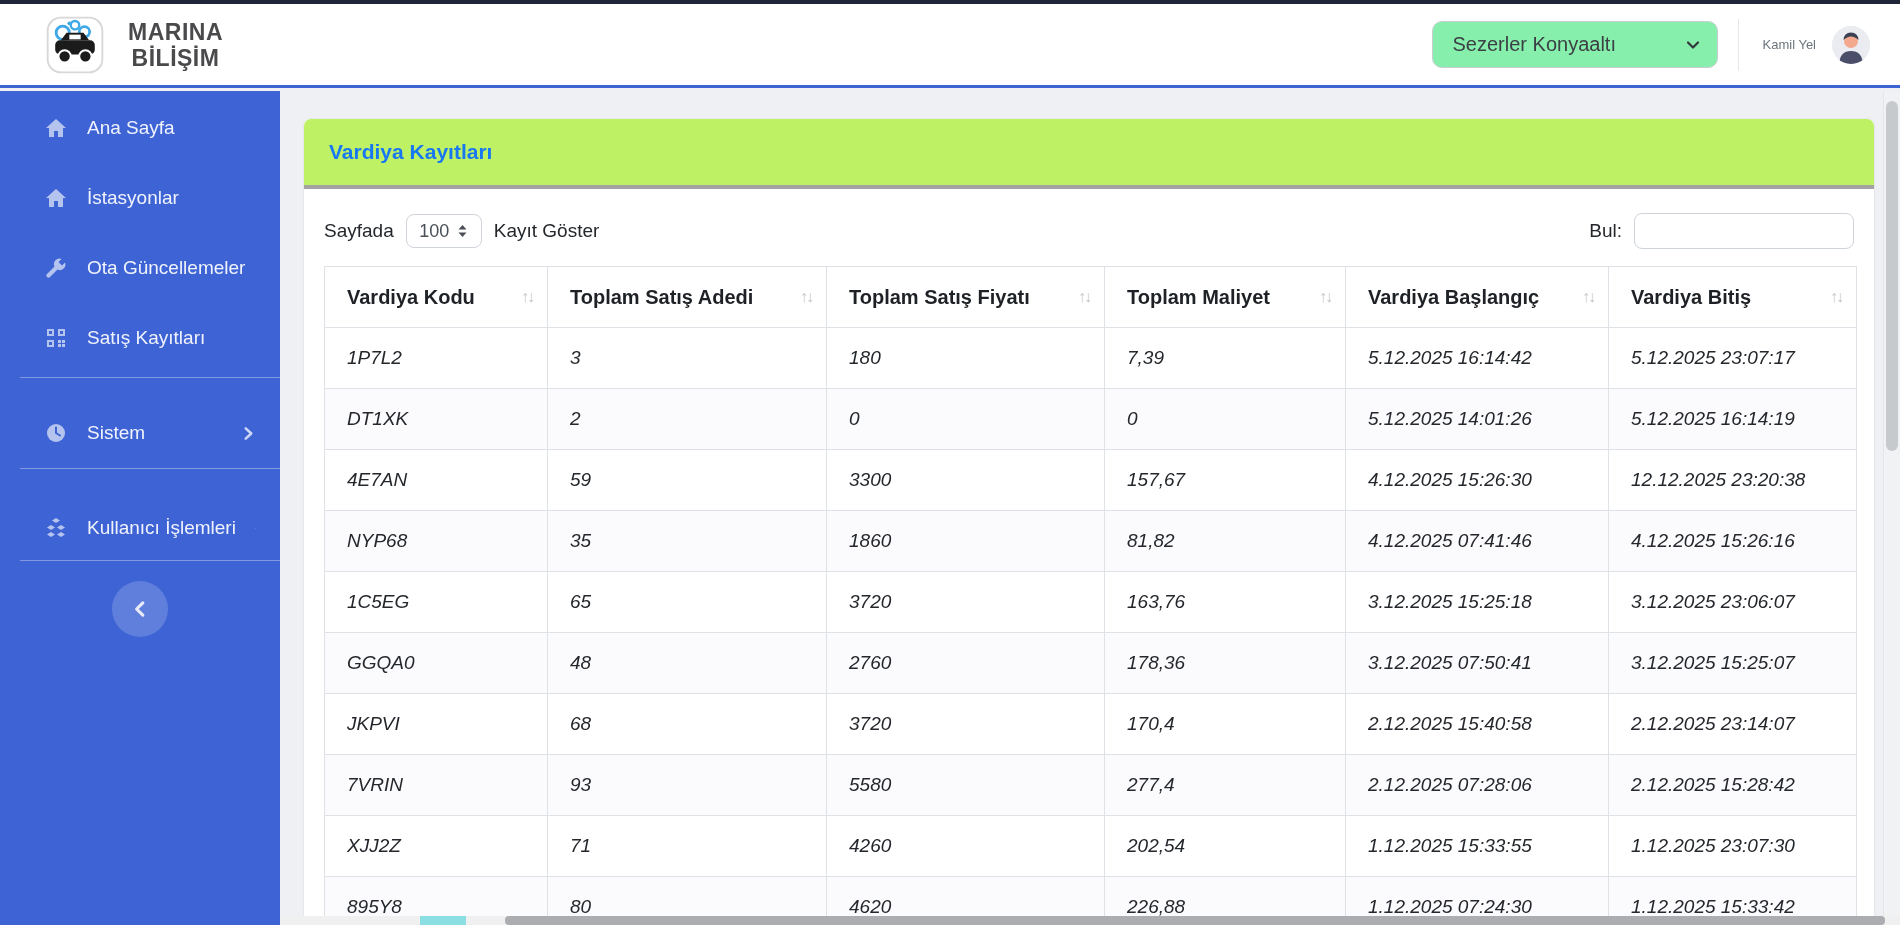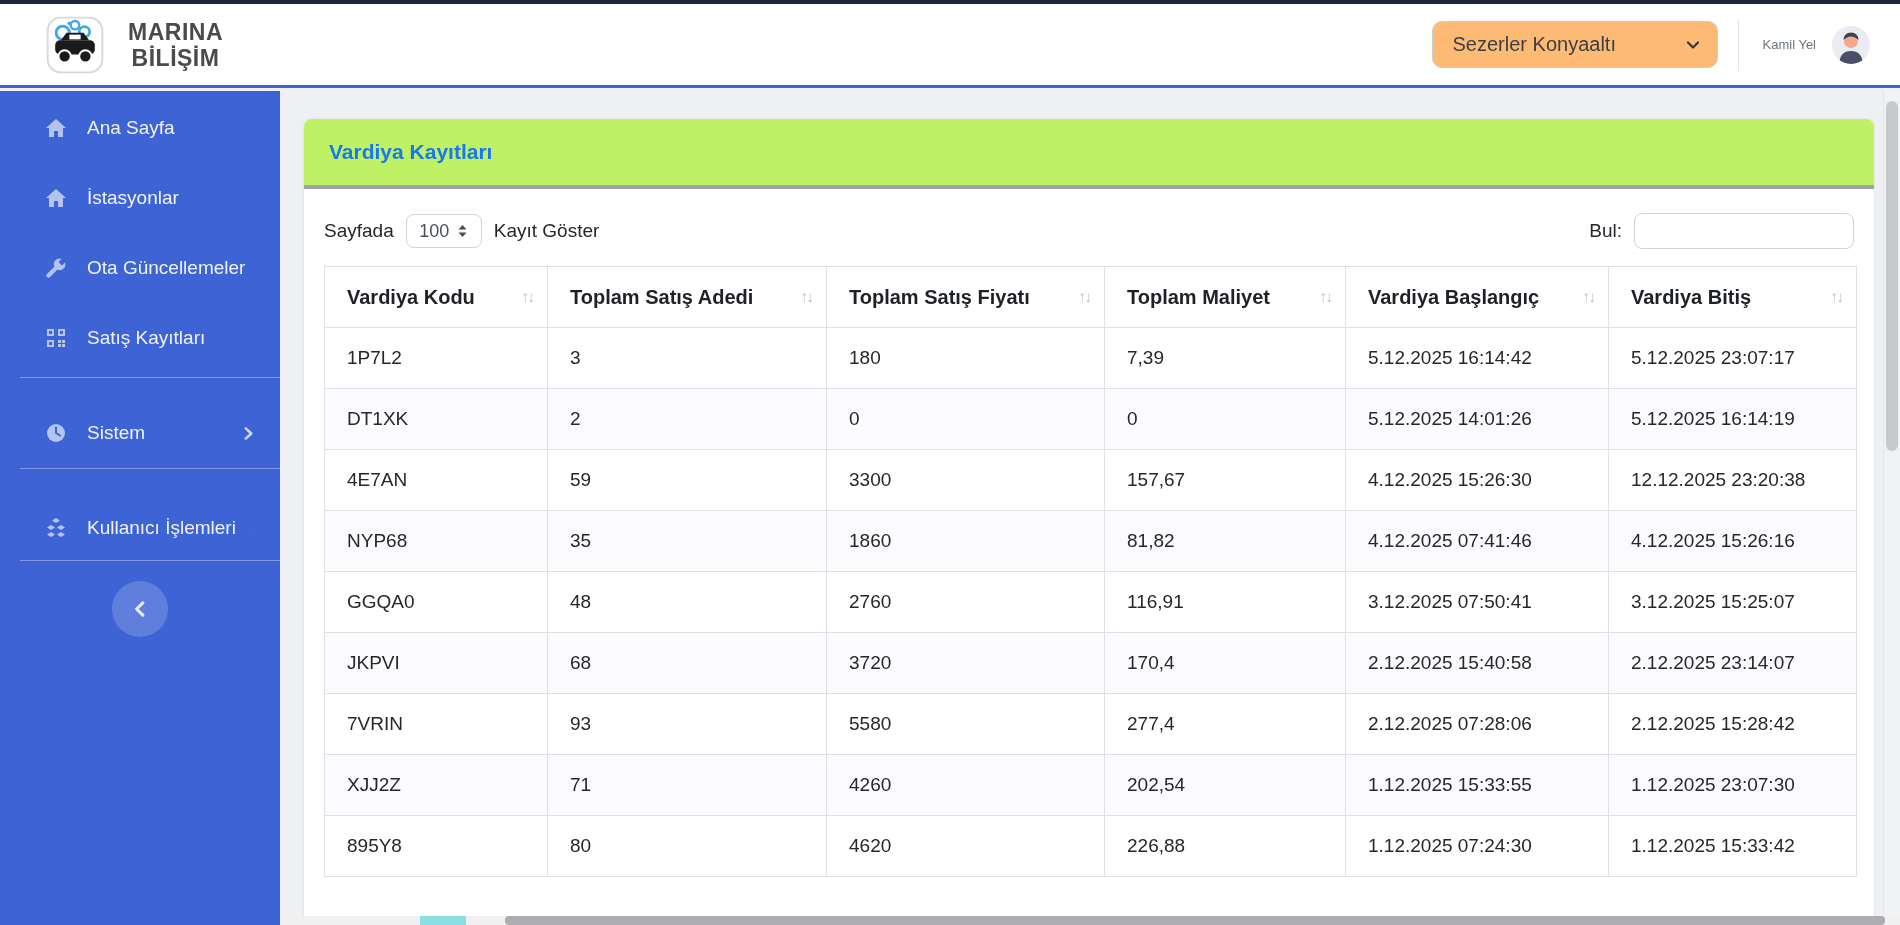--- a/index.html
+++ b/index.html
@@ -17,21 +17,21 @@
     position: absolute; top: 4px; left: 0; width: 1900px; height: 84px;
     background: #fff; border-bottom: 3px solid var(--primary_blue, #3E63D5);
     display: flex; align-items: center; padding: 0 30px 0 42px; z-index: 30;
   }
   .brand { display: flex; align-items: center; gap: 20px; }
   .brand-text { display: flex; flex-direction: column; align-items: center; line-height: 26px; }
   .brand-text span { font-size: 23px; font-weight: bold; color: #4A4A4C; letter-spacing: 0.5px; }
   .nav-right { margin-left: auto; display: flex; align-items: center; }
   .station-select {
     width: 286px; height: 47px; border: 1px solid #C9CDD3; border-radius: 10px;
-    display: flex; align-items: center; padding: 0 16px 0 20px; background: #fdba74; cursor: pointer;
+    display: flex; align-items: center; padding: 0 16px 0 20px; background: #86efac; cursor: pointer;
   }
   .station-select .sel-val { font-size: 20px; color: #3C4045; flex: 1; }
   .nav-divider { width: 1px; height: 52px; background: #E4E6E9; margin: 0 24px 0 20px; }
   .user-name { font-size: 13px; color: #6C757D; margin-right: 16px; }
   .avatar { width: 38px; height: 38px; border-radius: 50%; overflow: hidden; background: #EBECF1; }
   
   .sidebar {
     position: absolute; top: 91px; left: 0; width: 280px; height: 834px;
     background: var(--primary_blue, #3E63D5); z-index: 20; padding-top: 8px;
   }
@@ -81,21 +81,21 @@
     font-size: 17px; padding: 0 10px; outline: none; background: #fff;
   }
   
   table { border-collapse: collapse; table-layout: fixed; width: 1532px; font-size: 19px; }
   col.c1 { width: 223px; } col.c2 { width: 279px; } col.c3 { width: 278px; }
   col.c4 { width: 241px; } col.c5 { width: 263px; } col.c6 { width: 248px; }
   th, td { border: 1px solid var(--table_border, #DEE2E6); height: 61px; padding: 0 12px 0 22px; text-align: left; vertical-align: middle; }
   th { font-size: 20px; font-weight: bold; color: #1E2125; cursor: pointer; position: relative; }
   .sort-icon { position: absolute; right: 14px; top: 50%; transform: translateY(-50%); color: #C3C6CA; font-size: 16px; letter-spacing: -2px; font-weight: normal; }
   tbody tr:nth-child(even) td { background: #FBFBFD; }
-  td { color: #24272B; }
+  td { color: #24272B; font-style: italic; }
   
   .v-scrollbar { position: absolute; top: 91px; right: 0; width: 17px; height: 834px; background: #F1F2F4; border-left: 1px solid #E4E6E9; z-index: 35; }
   .v-thumb { position: absolute; top: 10px; left: 2px; width: 12px; height: 350px; background: #C7CACD; border-radius: 6px; }
   .h-scrollbar { position: absolute; bottom: 0; left: 280px; width: 1620px; height: 9px; background: #F0F0F1; z-index: 36; }
   .h-accent { position: absolute; left: 140px; top: 0; width: 46px; height: 9px; background: var(--scroll_teal, #8BDEE2); }
   .h-thumb { position: absolute; left: 225px; top: 0; width: 1380px; height: 9px; background: #ABADB0; border-radius: 4px; }
 </style>
 </head>
 <body>
 
@@ -274,24 +274,32 @@
           </tr>
           <tr>
             <td>NYP68</td>
               <td>35</td>
               <td>1860</td>
               <td>81,82</td>
               <td>4.12.2025 07:41:46</td>
               <td>4.12.2025 15:26:16</td>
           </tr>
           <tr>
+            <td>1C5EG</td>
+              <td>65</td>
+              <td>3720</td>
+              <td>163,76</td>
+              <td>3.12.2025 15:25:18</td>
+              <td>3.12.2025 23:06:07</td>
+          </tr>
+          <tr>
             <td>GGQA0</td>
               <td>48</td>
               <td>2760</td>
-              <td>116,91</td>
+              <td>178,36</td>
               <td>3.12.2025 07:50:41</td>
               <td>3.12.2025 15:25:07</td>
           </tr>
           <tr>
             <td>JKPVI</td>
               <td>68</td>
               <td>3720</td>
               <td>170,4</td>
               <td>2.12.2025 15:40:58</td>
               <td>2.12.2025 23:14:07</td>

